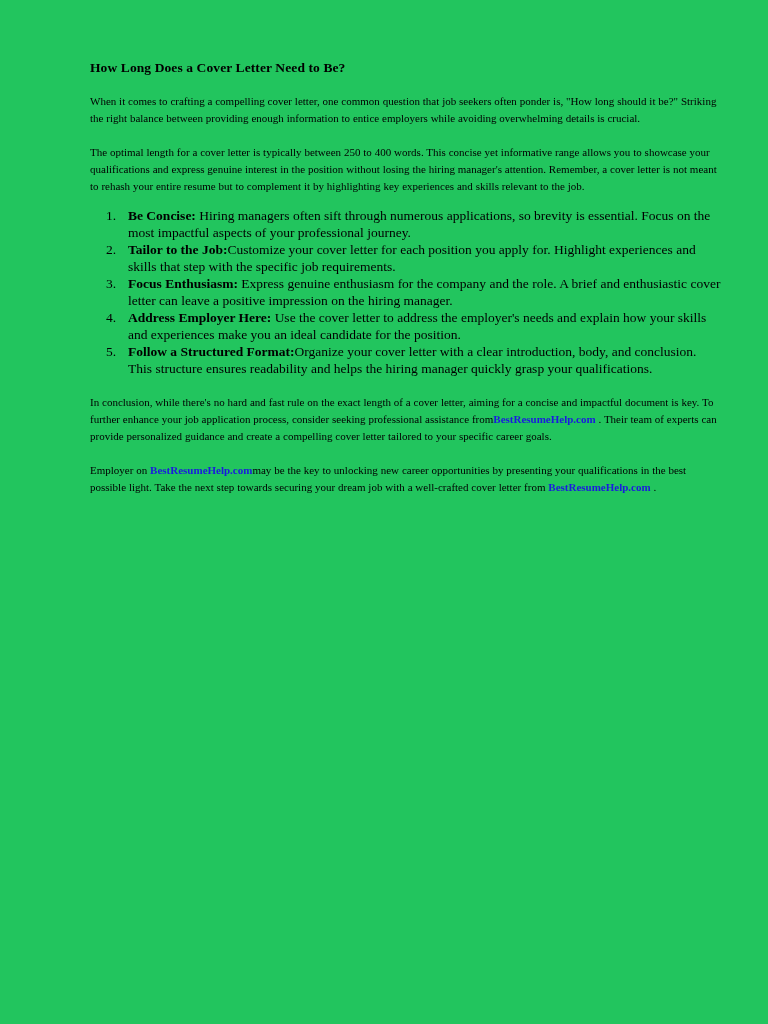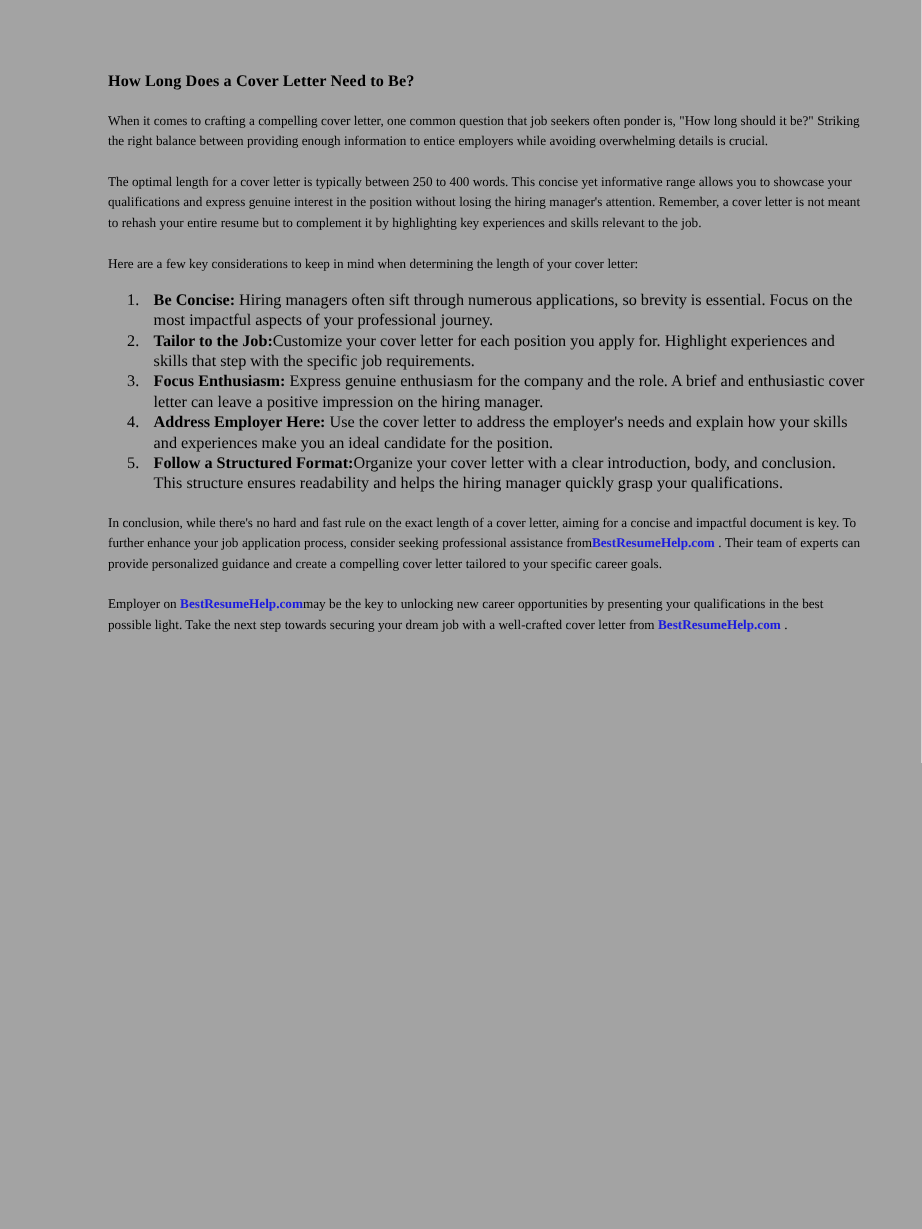--- a/index.html
+++ b/index.html
@@ -15,21 +15,21 @@
     font-family: "Liberation Serif", "DejaVu Serif", serif;
     color: #000000;
     -webkit-font-smoothing: antialiased;
   }
   .page {
     position: absolute;
     left: 0;
     top: 0;
     width: 768px;
     height: 1024px;
-    background: #a3a3a3;
+    background: #22c55e;
     overflow: hidden;
   }
   .doc {
     position: absolute;
     left: 90px;
     top: 59px;
     width: 632px;
   }
   .doc-title {
     font-size: 13.5px;
@@ -89,21 +89,20 @@
 
 <div class="page">
   <article class="doc">
 
     <h1 class="doc-title">How Long Does a Cover Letter Need to Be?</h1>
 
     <p class="para first-after-title">When it comes to crafting a compelling cover letter, one common question that job seekers often ponder is, "How long should it be?" Striking the right balance between providing enough information to entice employers while avoiding overwhelming details is crucial.</p>
 
     <p class="para">The optimal length for a cover letter is typically between 250 to 400 words. This concise yet informative range allows you to showcase your qualifications and express genuine interest in the position without losing the hiring manager's attention. Remember, a cover letter is not meant to rehash your entire resume but to complement it by highlighting key experiences and skills relevant to the job.</p>
 
-    <p class="para">Here are a few key considerations to keep in mind when determining the length of your cover letter:</p>
 
     <ol class="considerations">
       <li>
         <span class="lead">Be Concise:</span><span> </span><span>Hiring managers often sift through numerous applications, so brevity is essential. Focus on the most impactful aspects of your professional journey.</span>
       </li>
       <li>
         <span class="lead">Tailor to the Job:</span><span></span><span>Customize your cover letter for each position you apply for. Highlight experiences and skills that step with the specific job requirements.</span>
       </li>
       <li>
         <span class="lead">Focus Enthusiasm:</span><span> </span><span>Express genuine enthusiasm for the company and the role. A brief and enthusiastic cover letter can leave a positive impression on the hiring manager.</span>

